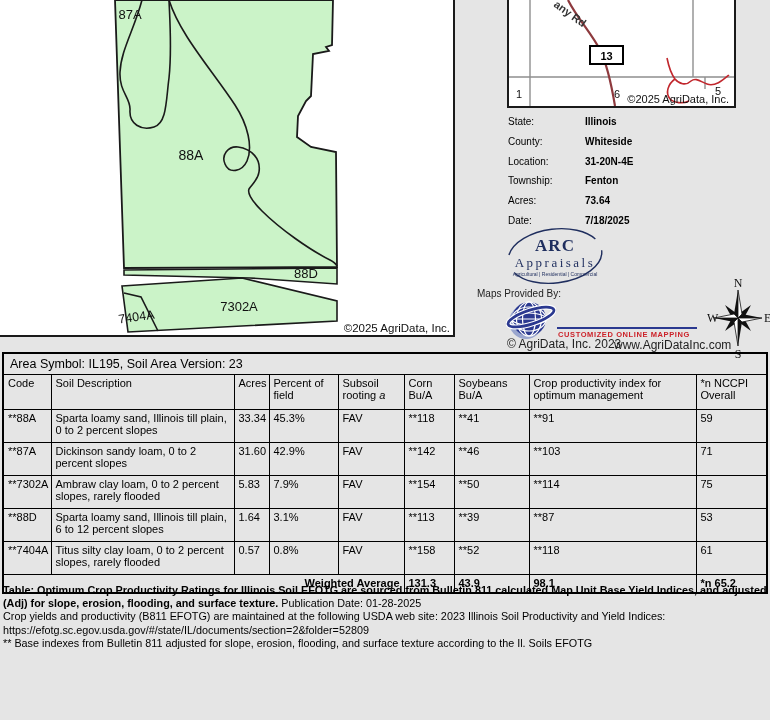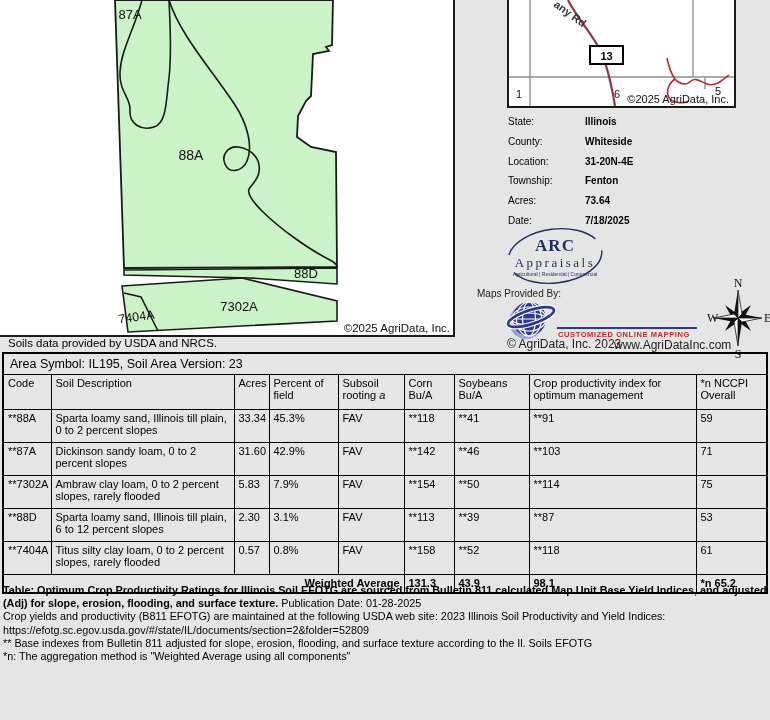--- a/index.html
+++ b/index.html
@@ -193,21 +193,20 @@
         <path d="M8,42 L28,46 L32,42 Z" fill="#111"></path>
         <path d="M8,42 L28,38 L32,42 Z" fill="#fff" stroke="#111" stroke-width="0.8"></path>
       </g>
       <text x="32" y="11" text-anchor="middle">N</text>
       <text x="1" y="46">W</text>
       <text x="58" y="46">E</text>
       <text x="32" y="82" text-anchor="middle">S</text>
     </svg>
   </div>
 
-  <div class="soils-note">Soils data provided by USDA and NRCS.</div>
 
   <table class="soil-table">
     <colgroup>
       <col style="width:48px">
         <col style="width:183px">
         <col style="width:35px">
       <col style="width:69px">
         <col style="width:66px">
         <col style="width:50px">
       <col style="width:75px">
@@ -258,21 +257,21 @@
       <td class="num">7.9%</td>
       <td class="num">FAV</td>
       <td class="num">**154</td>
       <td class="num">**50</td>
       <td class="num">**114</td>
       <td class="num">75</td>
     </tr>
     <tr class="body-row">
       <td>**88D</td>
       <td>Sparta loamy sand, Illinois till plain, 6 to 12 percent slopes</td>
-      <td class="num">2.30</td>
+      <td class="num">1.64</td>
       <td class="num">3.1%</td>
       <td class="num">FAV</td>
       <td class="num">**113</td>
       <td class="num">**39</td>
       <td class="num">**87</td>
       <td class="num">53</td>
     </tr>
     <tr class="body-row">
       <td>**7404A</td>
       <td>Titus silty clay loam, 0 to 2 percent slopes, rarely flooded</td>
@@ -292,16 +291,15 @@
       <td class="num">*n 65.2</td>
     </tr>
   </tbody>
     </table>
 
   <div class="footnotes">
     <div><span class="b">Table: Optimum Crop Productivity Ratings for Illinois Soil EFOTG are sourced from Bulletin 811 calculated Map Unit Base Yield Indices, and adjusted (Adj) for slope, erosion, flooding, and surface texture.</span><span> Publication Date: 01-28-2025</span></div>
     <div>Crop yields and productivity (B811 EFOTG) are maintained at the following USDA web site: 2023 Illinois Soil Productivity and Yield Indices:</div>
     <div>https://efotg.sc.egov.usda.gov/#/state/IL/documents/section=2&amp;folder=52809</div>
     <div>** Base indexes from Bulletin 811 adjusted for slope, erosion, flooding, and surface texture according to the Il. Soils EFOTG</div>
-    <div>*n: The aggregation method is "Weighted Average using all components"</div>
   </div>
 
 </div>
 
 </body></html>

